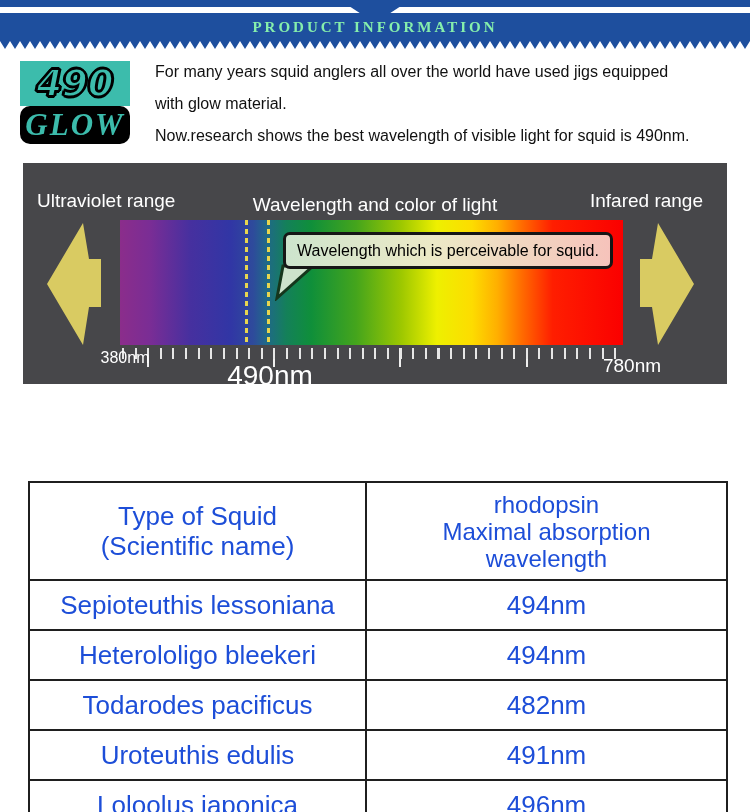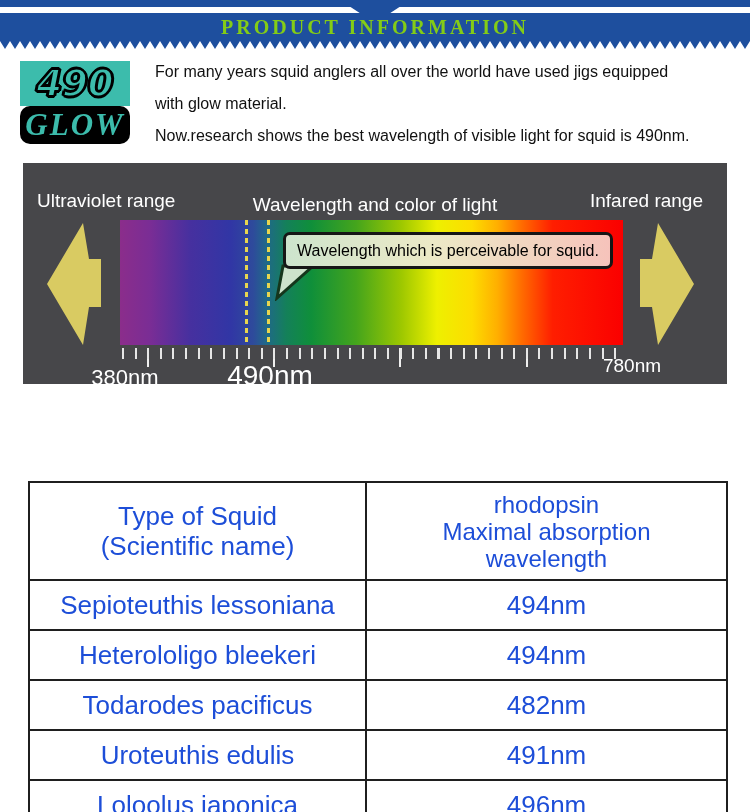--- a/index.html
+++ b/index.html
@@ -6,22 +6,22 @@
   .page{position:relative;width:750px;height:812px;background:#fff;overflow:hidden;
         font-family:"Liberation Sans",sans-serif;}
 
   
   .banner{position:absolute;top:0;left:0;width:750px;height:50px;}
   .banner-bar{position:absolute;top:0;left:0;width:750px;height:7px;background:#1e4f9e;}
   .banner-tri{position:absolute;top:6px;left:349px;width:0;height:0;
               border-left:26px solid transparent;border-right:26px solid transparent;
               border-top:17px solid #1e4f9e;}
   .banner-band{position:absolute;top:13px;left:0;width:750px;height:28px;background:#1e4f9e;
-               color:#84cc16;text-align:center;line-height:29px;font-family:"Liberation Serif",serif;
-               font-weight:bold;font-size:20px;letter-spacing:3px;}
+               color:#86efac;text-align:center;line-height:29px;font-family:"Liberation Serif",serif;
+               font-weight:bold;font-size:15px;letter-spacing:3px;}
   .banner-zigzag{position:absolute;top:41px;left:0;}
 
   
   .logo{position:absolute;left:20px;top:61px;width:110px;height:83px;}
   .logo-top{height:45px;background:#3cbcac;display:flex;align-items:center;justify-content:center;}
   .logo-490{font-family:"DejaVu Sans",sans-serif;font-style:italic;font-weight:900;font-size:37px;
             color:#3cbcac;-webkit-text-stroke:2px #000;
             text-shadow:2px 0 0 #000,-2px 0 0 #000,0 2px 0 #000,0 -2px 0 #000;}
   .logo-bottom{height:38px;background:#000;display:flex;align-items:center;justify-content:center;border-radius:10px;}
   .logo-glow{font-family:"Liberation Serif",serif;font-style:italic;font-weight:bold;font-size:31px;
@@ -52,21 +52,21 @@
            display:flex;align-items:center;justify-content:center;
            font-size:16px;color:#000;}
   .ruler{position:absolute;left:99px;top:185px;width:505px;height:19px;
          background-image:
            repeating-linear-gradient(90deg,#e6e6e6 0 2px,transparent 2px 12.62px),
            repeating-linear-gradient(90deg,#efefef 0 2px,transparent 2px 126.2px);
          background-size:100% 11px,100% 19px;
          background-position:0 0,25px 0;
          background-repeat:no-repeat;}
   .axis-label{position:absolute;color:#fff;text-align:center;}
-  .a380{left:60px;top:202px;width:84px;font-size:22px;}
+  .a380{left:60px;top:186px;width:84px;font-size:16px;}
   .a490{left:187px;top:197px;width:120px;font-size:28px;}
   .a780{left:567px;top:192px;width:84px;font-size:19px;}
 
   
   .squid-table{position:absolute;left:28px;top:453px;width:694px;border-collapse:collapse;
                color:#1d4ed8;table-layout:fixed;margin-top:28px;}
   .squid-table td{border:2px solid #1f1f1f;text-align:center;vertical-align:middle;padding:0;}
   .squid-table .c1{width:335px;} .squid-table .c2{width:359px;}
   .squid-table tr.hdr td{height:96px;font-size:24px;line-height:27px;}
   .squid-table tr.hdr .c1{font-size:26px;line-height:30px;}

